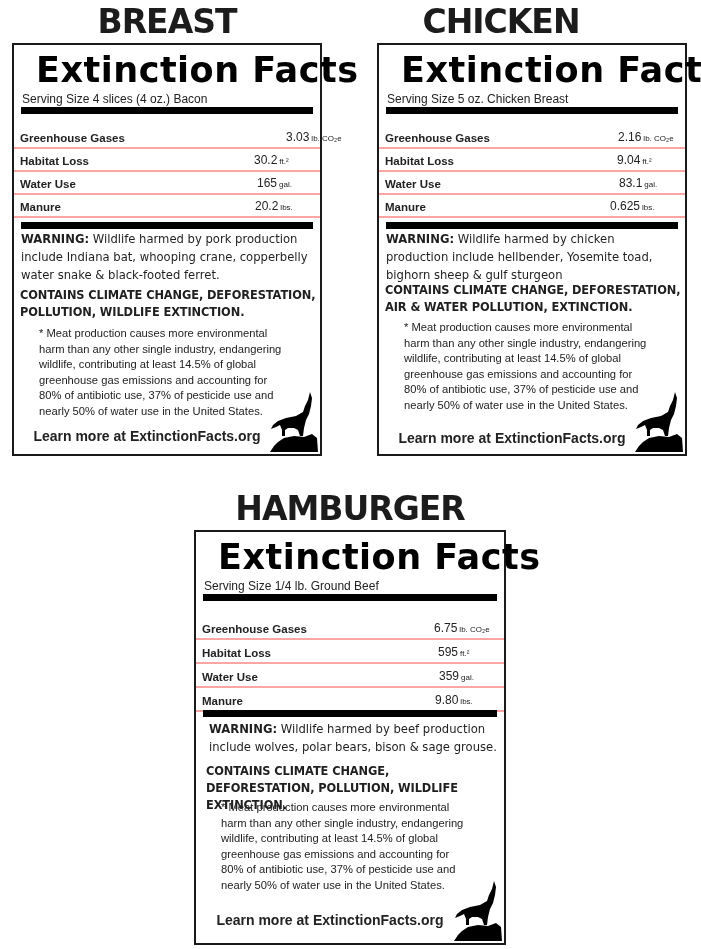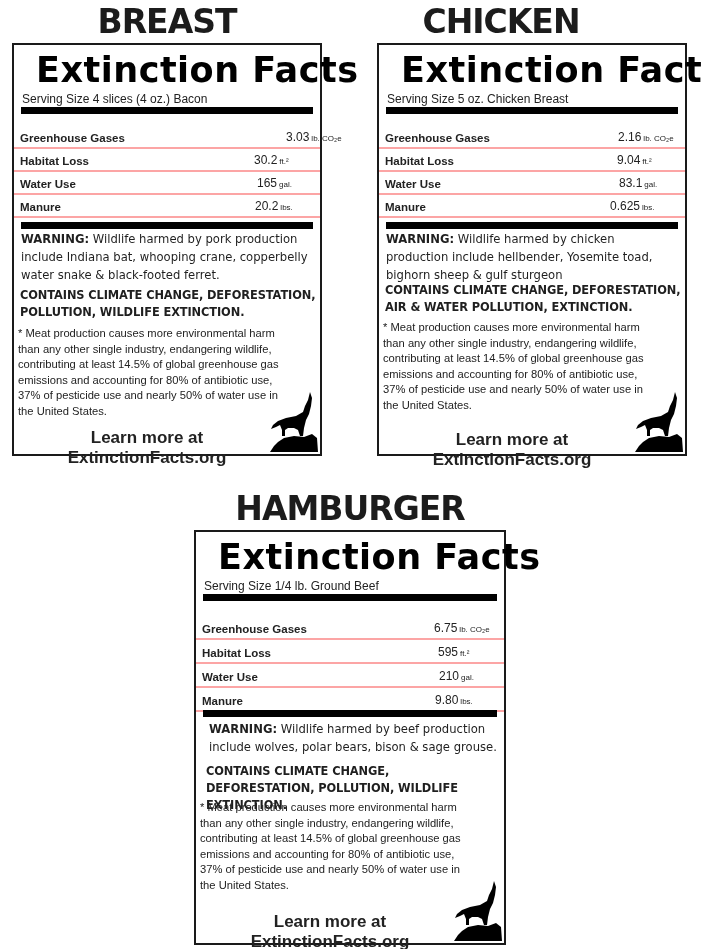--- a/index.html
+++ b/index.html
@@ -12,22 +12,22 @@
   .thick-bar { position:absolute; left:7px; right:7px; height:7px; background:#000; }
   .facts { position:absolute; left:0; right:0; }
   .fact-row { position:relative; height:21px; border-bottom:2px solid #fca5a5; }
   .fact-row.first { height:24px; }
   .fact-label { position:absolute; left:6px; bottom:3px; font-size:11.5px; font-weight:bold; color:#222; }
   .fact-val { position:absolute; bottom:3px; font-size:12px; color:#222; white-space:nowrap; }
   .fact-val .unit { font-size:8px; margin-left:2px; }
   .warning { position:absolute; left:7px; right:6px; font-family:"DejaVu Sans", sans-serif; font-size:11.6px; line-height:18px; color:#1f1f1f; }
   .warning b { font-weight:bold; }
   .contains { position:absolute; left:6px; right:4px; font-family:"DejaVu Sans", sans-serif; font-weight:bold; font-size:11.4px; line-height:17px; color:#1f1f1f; letter-spacing:-0.1px; }
-  .footnote { position:absolute; left:4px; right:6px; font-size:11.2px; line-height:15.6px; color:#222; }
-  .learn { position:absolute; left:0; right:40px; text-align:center; font-weight:bold; font-size:17px; color:#222; }
+  .footnote { position:absolute; left:25px; right:6px; font-size:11.2px; line-height:15.6px; color:#222; }
+  .learn { position:absolute; left:0; right:40px; text-align:center; font-weight:bold; font-size:14px; color:#222; }
   .wolf { position:absolute; right:2px; bottom:2px; width:48px; height:62px; }
 </style>
 </head>
 <body>
 
 <div class="panel" style="left:12px; top:0; width:310px; height:456px;">
   <div class="heading" style="top:2px;">BREAST</div>
   <div class="label-box" style="left:0; top:43px; width:310px; height:413px;">
     <div class="ef-title">Extinction Facts</div>
     <div class="serving">Serving Size 4 slices (4 oz.) Bacon</div>
@@ -106,21 +106,21 @@
       <div class="fact-row first" style="height:26px;">
         <span class="fact-label">Greenhouse Gases</span>
         <span class="fact-val" style="left:238px;"><span>6.75</span><span class="unit">lb. CO₂e</span></span>
       </div>
       <div class="fact-row" style="height:22px;">
         <span class="fact-label">Habitat Loss</span>
         <span class="fact-val" style="left:242px;"><span>595</span><span class="unit">ft.²</span></span>
       </div>
       <div class="fact-row" style="height:22px;">
         <span class="fact-label">Water Use</span>
-        <span class="fact-val" style="left:243px;"><span>210</span><span class="unit">gal.</span></span>
+        <span class="fact-val" style="left:243px;"><span>359</span><span class="unit">gal.</span></span>
       </div>
       <div class="fact-row" style="height:22px;">
         <span class="fact-label">Manure</span>
         <span class="fact-val" style="left:239px;"><span>9.80</span><span class="unit">lbs.</span></span>
       </div>
     </div>
     <div class="thick-bar" style="top:178px;"></div>
     <div class="warning" style="top:188px; left:13px;"><b>WARNING:</b><span> Wildlife harmed by beef production include wolves, polar bears, bison &amp; sage grouse.</span></div>
     <div class="contains" style="top:231px; left:10px;">CONTAINS CLIMATE CHANGE, DEFORESTATION, POLLUTION, WILDLIFE EXTINCTION.</div>
     <div class="footnote" style="top:268px; right:30px;">* Meat production causes more environmental harm than any other single industry, endangering wildlife, contributing at least 14.5% of global greenhouse gas emissions and accounting for 80% of antibiotic use, 37% of pesticide use and nearly 50% of water use in the United States.</div>

